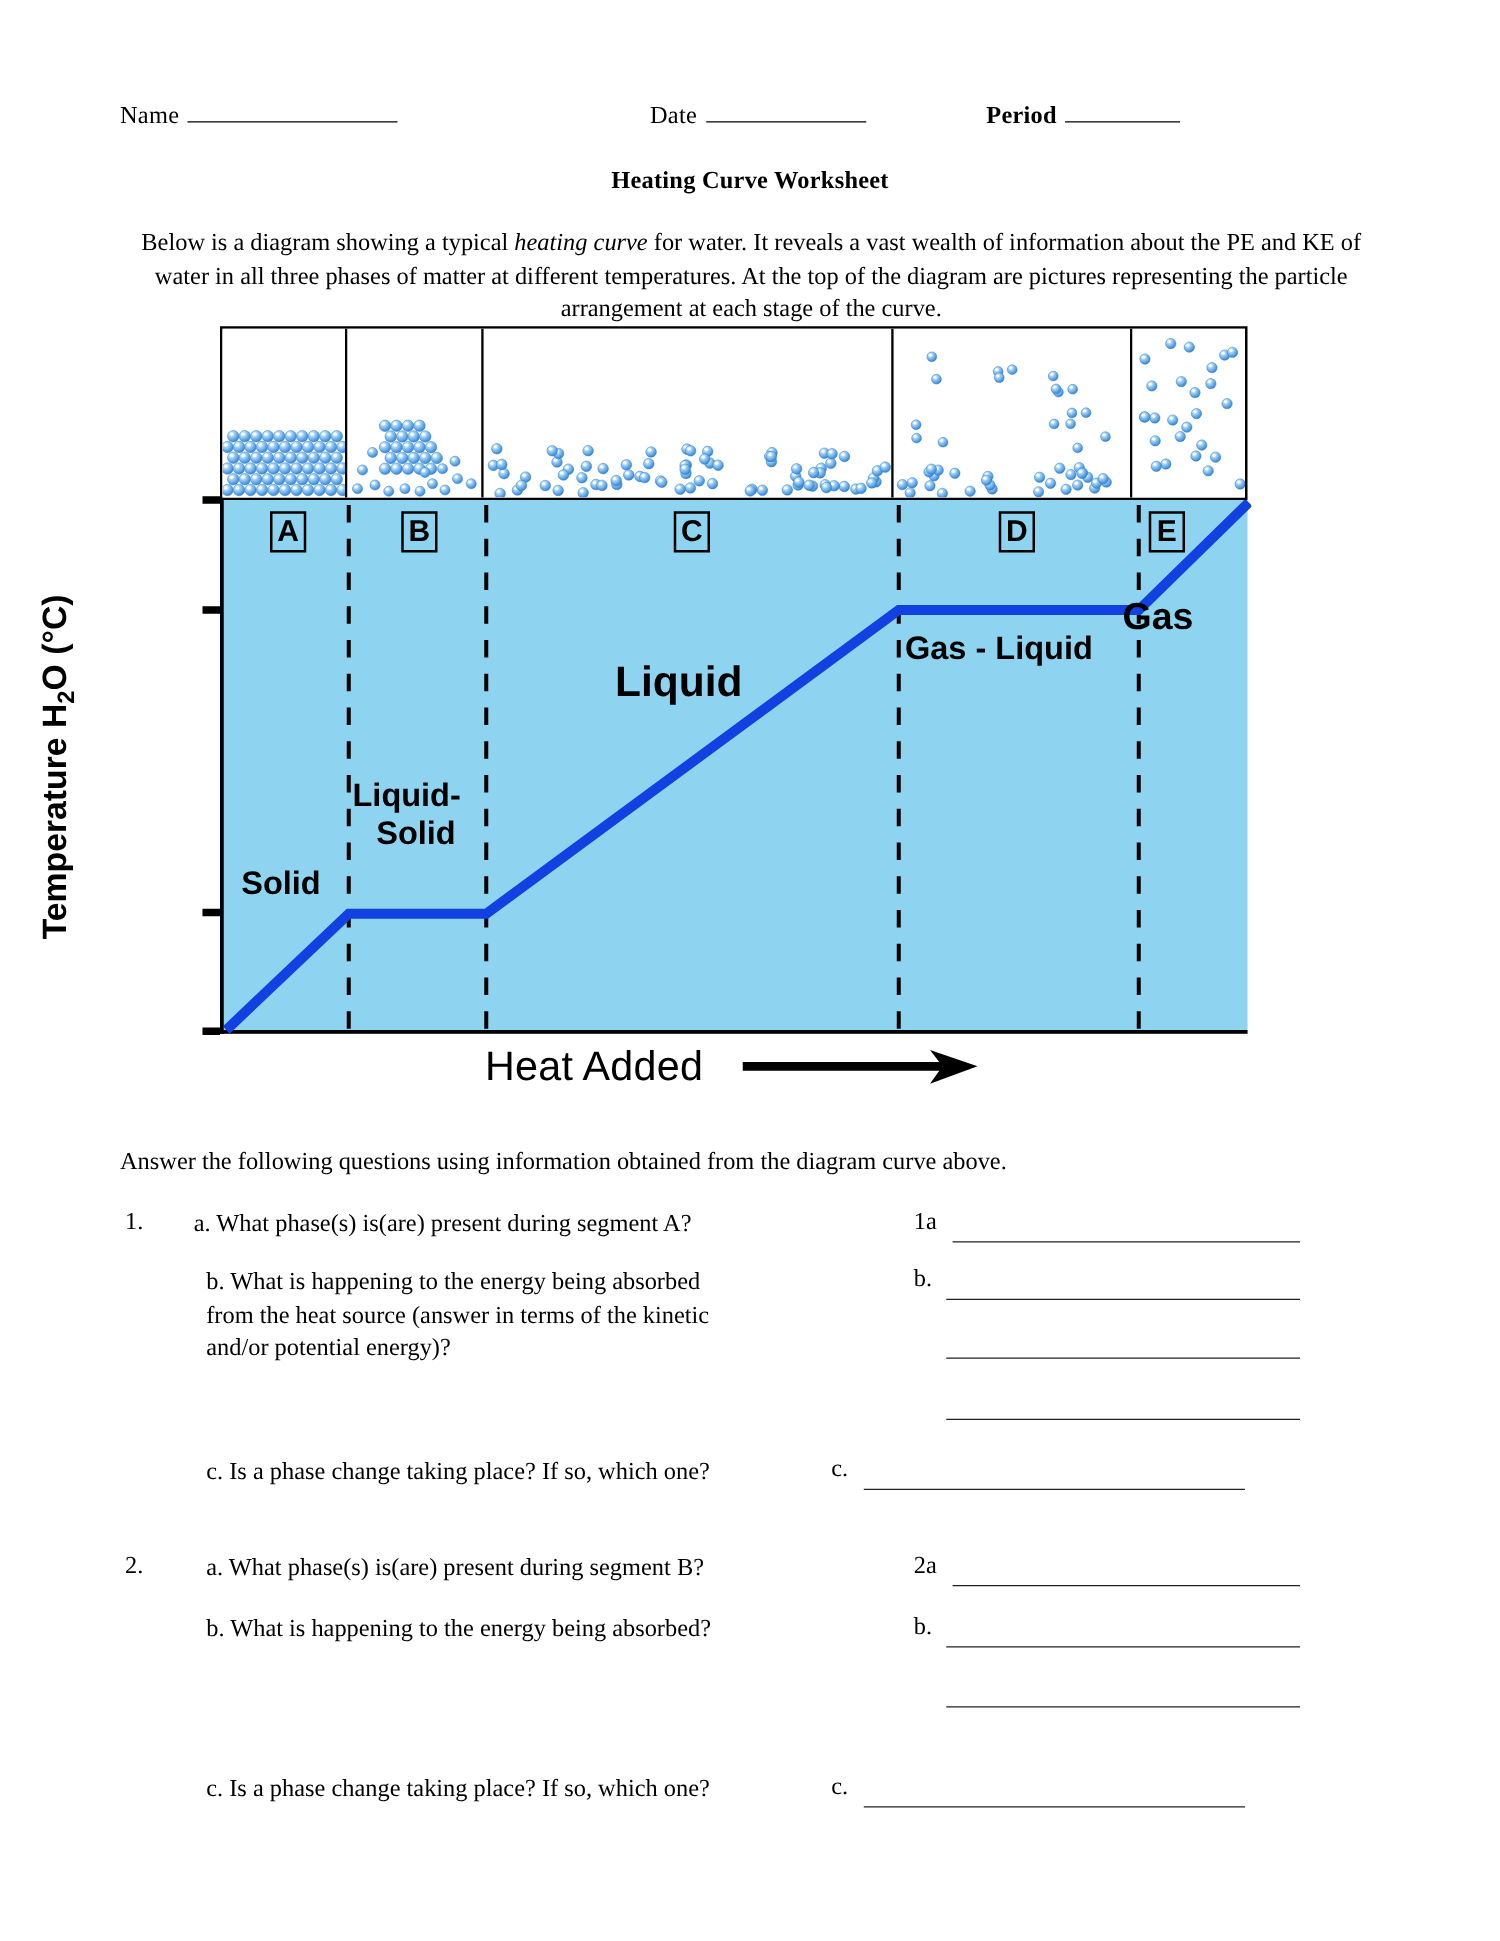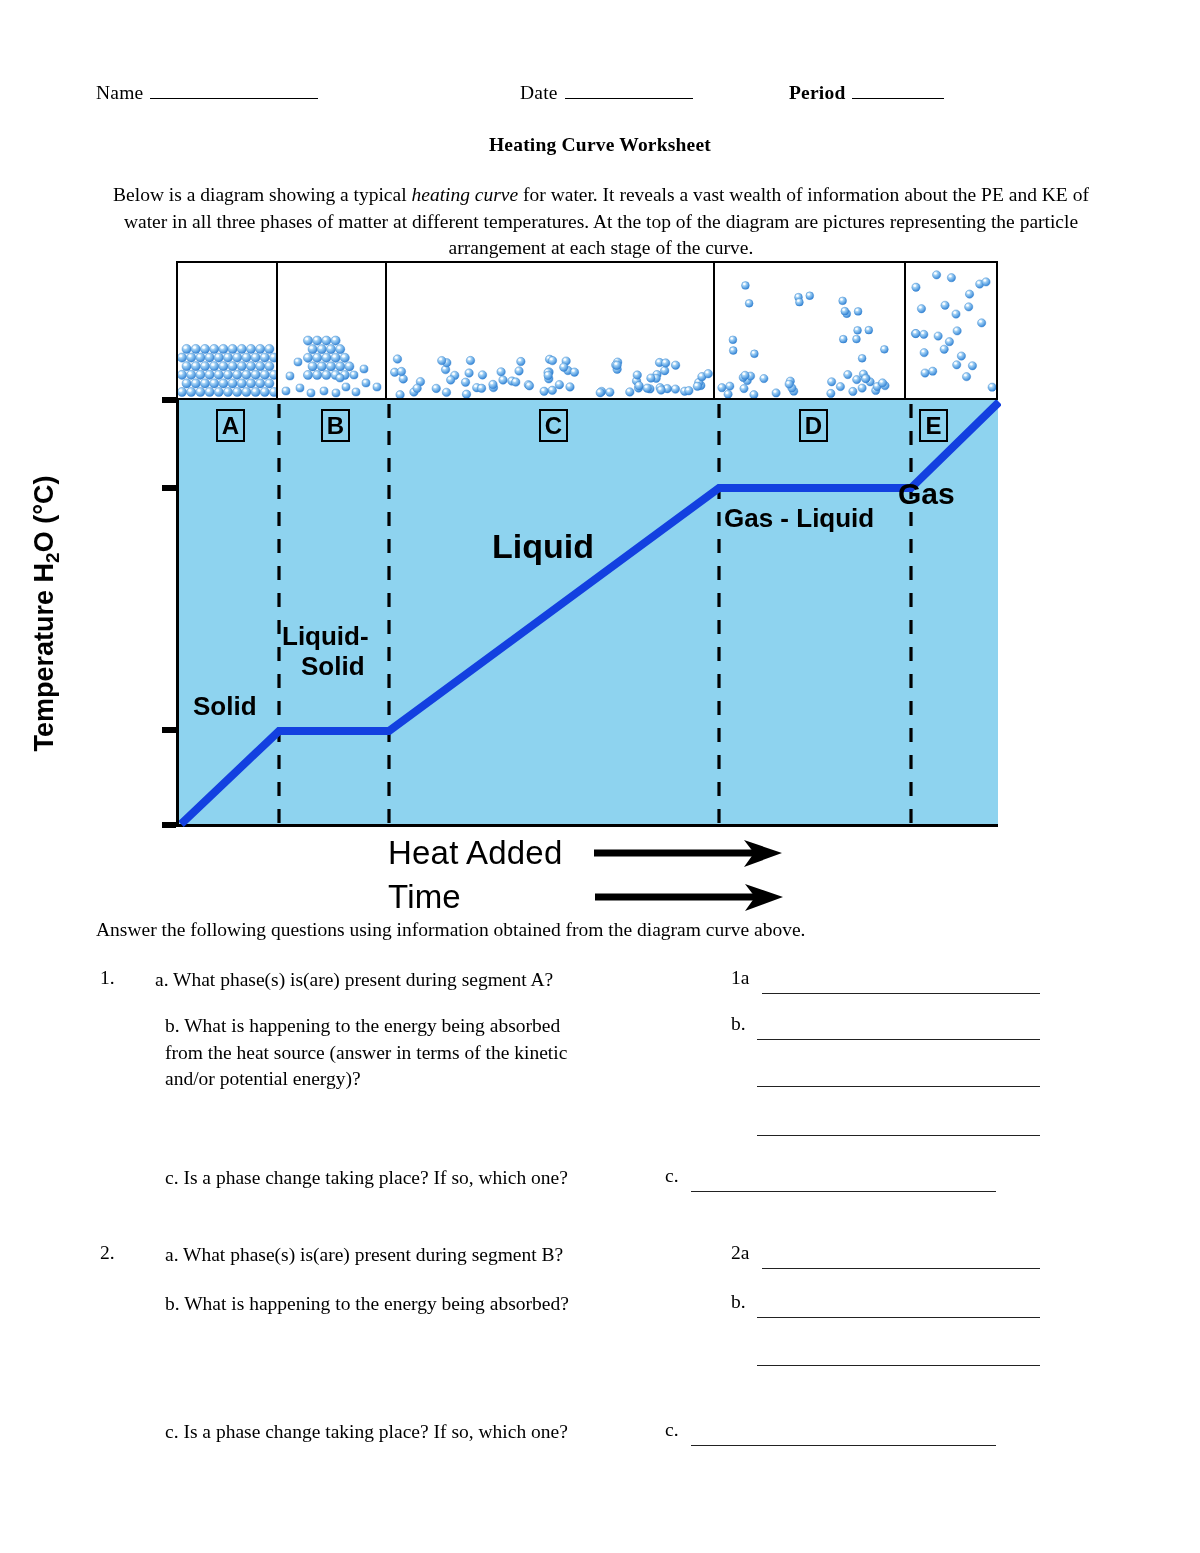--- a/index.html
+++ b/index.html
@@ -844,27 +844,20 @@
 </div>
 
 <div class="xaxis-block">
   <div class="xa-row r1">
     <span>Heat Added</span>
     <svg class="arrow" width="190" height="30" viewBox="0 0 190 30">
       <line x1="0" y1="15" x2="160" y2="15" stroke="#000" stroke-width="7"></line>
       <polygon points="150,2 188,15 150,29 160,15" fill="#000"></polygon>
     </svg>
   </div>
-  <div class="xa-row r2">
-    <span>Time</span>
-    <svg class="arrow" width="190" height="30" viewBox="0 0 190 30" style="margin-left:102px;">
-      <line x1="0" y1="15" x2="160" y2="15" stroke="#000" stroke-width="7"></line>
-      <polygon points="150,2 188,15 150,29 160,15" fill="#000"></polygon>
-    </svg>
-  </div>
 </div>
 
 <div class="q-instr">Answer the following questions using information obtained from the diagram curve above.</div>
 
 <div class="qnum" style="top:967px; left:100px;">1.</div>
 
 <div class="qtext" style="top:967px; left:155px; width:520px;">a.  What phase(s) is(are) present during segment A?</div>
 <div class="ans-label" style="top:967px; left:731px;">1a</div>
 <div class="ans-line" style="top:993px; left:762px; width:278px;"></div>
 

